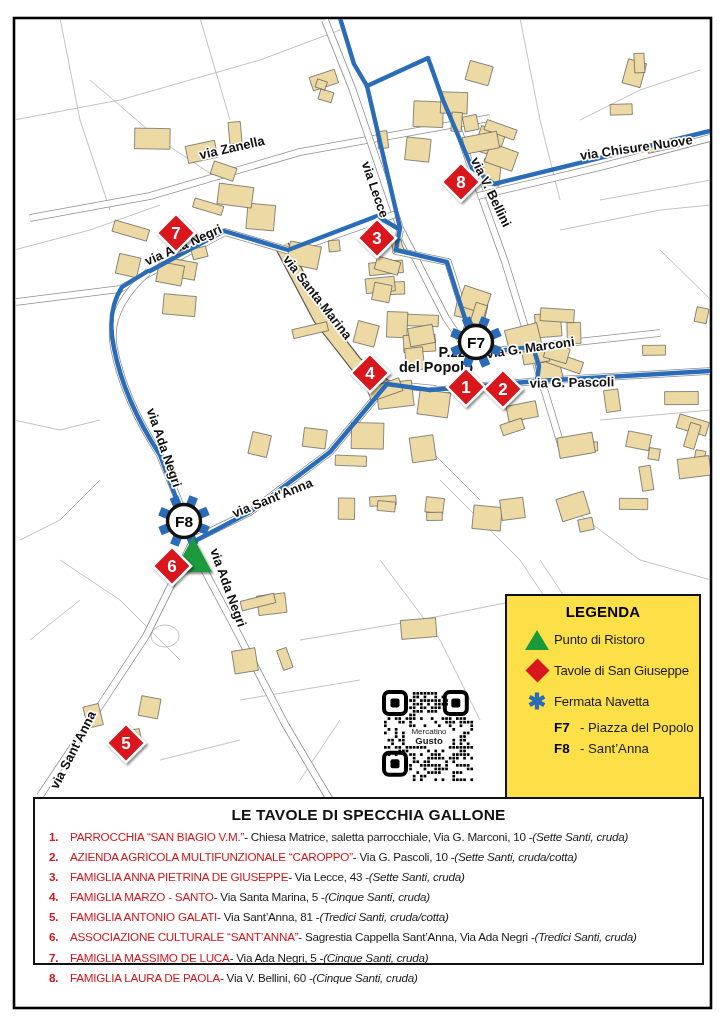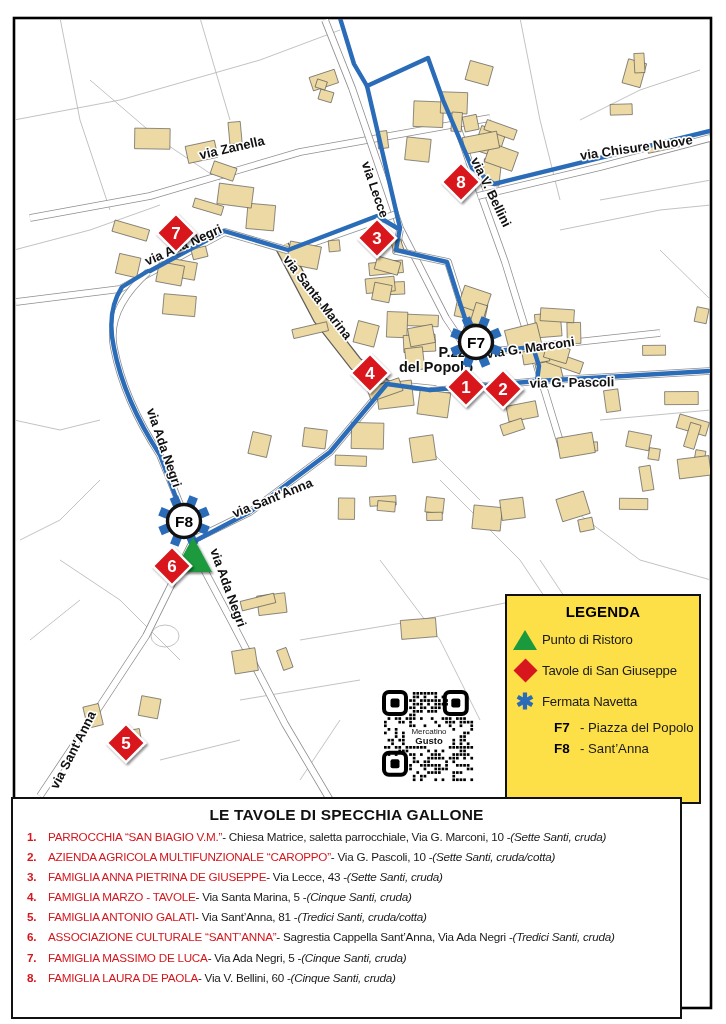--- a/index.html
+++ b/index.html
@@ -8,32 +8,32 @@
   svg text{font-family:"Liberation Sans",sans-serif;}
   .halo{paint-order:stroke;stroke:#ffffff;stroke-width:3.2px;stroke-linejoin:round;
         font-weight:700;fill:#101010;}
   .piazza{paint-order:stroke;stroke:#ffffff;stroke-width:3.4px;stroke-linejoin:round;
         font-weight:700;fill:#101010;}
 
   
   .legend{position:absolute;left:505px;top:578px;width:196px;height:210px;background:#fde047;
           border:2.5px solid #111;box-sizing:border-box;z-index:6;margin-top:16px;}
   .legend h3{margin:7px 0 4px;text-align:center;font-size:15px;letter-spacing:.2px;color:#000;}
-  .lrow{display:flex;align-items:center;height:31px;padding-left:1px;}
+  .lrow{display:flex;align-items:center;height:31px;padding-left:13px;}
   .lrow .ic{width:34px;display:flex;justify-content:center;align-items:center;flex:0 0 34px;}
   .lrow .lb{font-size:13.2px;color:#1a1a1a;letter-spacing:-.2px;}
   .tri{width:0;height:0;border-left:12px solid transparent;border-right:12px solid transparent;}
   .dia{width:17px;height:17px;transform:rotate(45deg);}
   .rline{width:26px;height:6px;border-radius:3px;transform:rotate(-28deg);}
   .ast{font-size:22px;line-height:22px;font-weight:700;}
   .fstop{display:flex;align-items:center;height:21px;padding-left:47px;font-size:13.2px;color:#1a1a1a;}
   .fstop b{width:26px;font-size:13.5px;color:#000;}
 
   
-  .listbox{position:absolute;left:11px;top:797px;width:671px;height:222px;background:#fff;
+  .listbox{position:absolute;left:33px;top:797px;width:671px;height:168px;background:#fff;
            border:2.5px solid #111;box-sizing:border-box;z-index:6;}
   .listbox h2{margin:7px 0 6px;text-align:center;font-size:15.5px;color:#111;letter-spacing:.2px;}
   .li{display:flex;align-items:baseline;padding:0 8px 0 14px;height:20.1px;white-space:nowrap;
       font-size:11.7px;letter-spacing:-0.25px;color:#1a1a1a;}
   .li .num{flex:0 0 21px;font-weight:700;}
   .li .nm{font-weight:400;}
   .li .it{font-style:italic;}
 
   
   .qrbox{position:absolute;left:379px;top:688px;width:100px;height:98px;z-index:5;text-decoration:underline;}
@@ -550,21 +550,21 @@
           <span class="it">(Sette Santi, cruda/cotta)</span>
         </div>
         <div class="li">
           <span class="num" style="color: rgb(214, 22, 29);">3.</span>
           <span class="nm" style="color: rgb(214, 22, 29);">FAMIGLIA ANNA PIETRINA DE GIUSEPPE</span>
           <span class="dt"> - Via Lecce, 43 - </span>
           <span class="it">(Sette Santi, cruda)</span>
         </div>
         <div class="li">
           <span class="num" style="color: rgb(214, 22, 29);">4.</span>
-          <span class="nm" style="color: rgb(214, 22, 29);">FAMIGLIA MARZO - TAVOLE</span>
+          <span class="nm" style="color: rgb(214, 22, 29);">FAMIGLIA MARZO - SANTO</span>
           <span class="dt"> - Via Santa Marina, 5 - </span>
           <span class="it">(Cinque Santi, cruda)</span>
         </div>
         <div class="li">
           <span class="num" style="color: rgb(214, 22, 29);">5.</span>
           <span class="nm" style="color: rgb(214, 22, 29);">FAMIGLIA ANTONIO GALATI</span>
           <span class="dt"> - Via Sant’Anna, 81 - </span>
           <span class="it">(Tredici Santi, cruda/cotta)</span>
         </div>
         <div class="li">

